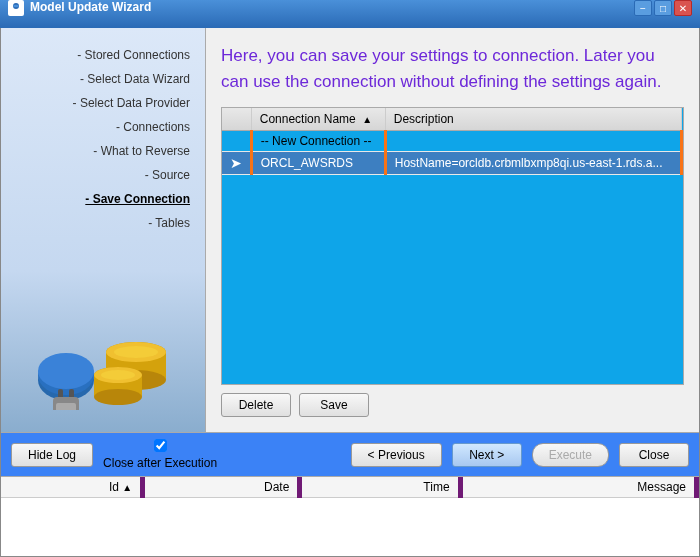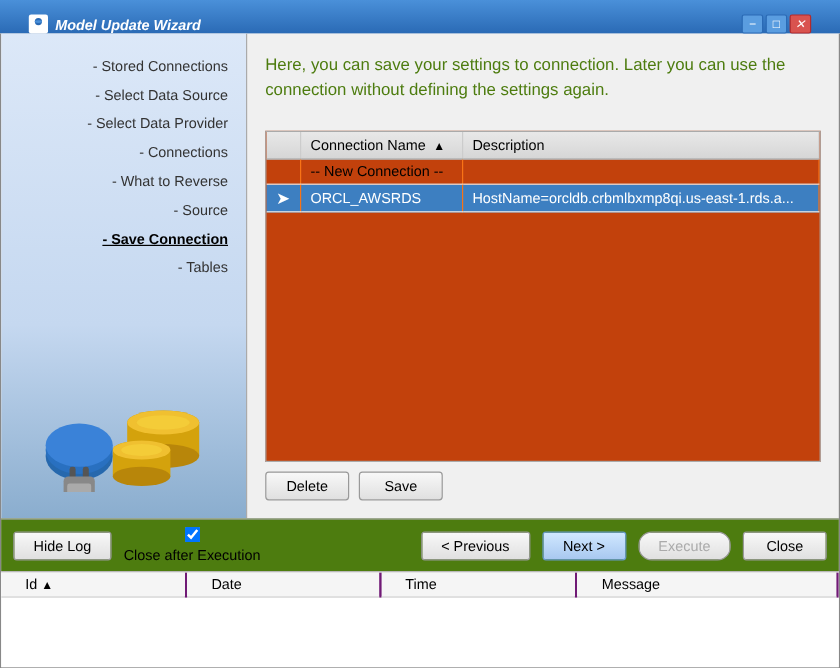--- a/index.html
+++ b/index.html
@@ -10,24 +10,23 @@
       font-size: 12px;
       background: #f0f0f0;
       overflow: hidden;
     }
 
     
     .title-bar {
       background: linear-gradient(to bottom, #4a90d9, #2a6ab5);
       height: 28px;
       display: flex;
-      align-items: flex-end;
-      padding: 0 24px;
+      align-items: flex-start;
+      padding: 0 8px;
       user-select: none;
-      font-style: italic;
     }
     .title-bar-icon {
       width: 16px;
       height: 16px;
       margin-right: 6px;
       background: #fff;
       border-radius: 2px;
       display: flex;
       align-items: center;
       justify-content: center;
@@ -117,32 +116,32 @@
 
     
     .right-panel {
       flex: 1;
       padding: 15px;
       display: flex;
       flex-direction: column;
     }
 
     .description-text {
-      font-size: 14px;
-      color: #4d7c0f;
+      font-size: 17px;
+      color: #6d28d9;
       line-height: 1.5;
-      margin-bottom: 24px;
+      margin-bottom: 13px;
     }
 
     
     .connection-table-wrapper {
       border: 1px solid #aaa;
       flex: 1;
       overflow: auto;
-      background: #c2410c;
+      background: #0ea5e9;
     }
     .connection-table {
       width: 100%;
       border-collapse: collapse;
       font-size: 12px;
     }
     .connection-table thead tr {
       background: linear-gradient(to bottom, #e8e8e8, #d5d5d5);
     }
     .connection-table th {
@@ -153,21 +152,21 @@
       font-weight: normal;
       white-space: nowrap;
     }
     .connection-table th .sort-arrow {
       font-size: 10px;
       margin-left: 3px;
     }
     .connection-table td {
       padding: 3px 8px;
       border-bottom: 1px solid #e8e8e8;
-      border-right: 1px solid #f97316;
+      border-right: 3px solid #f97316;
       white-space: nowrap;
     }
     .connection-table tbody tr.selected {
       background: #3d7fc1;
       color: white;
     }
     .row-arrow {
       width: 20px;
       color: #333;
       font-size: 14px;
@@ -182,43 +181,43 @@
       display: flex;
       gap: 8px;
       margin-top: 8px;
       justify-content: flex-start;
     }
 
     
     .bottom-bar {
       border-top: 1px solid #aaa;
       padding: 6px 10px;
-      background: #4d7c0f;
+      background: #3b82f6;
       display: flex;
       align-items: center;
       gap: 10px;
     }
 
     
     .log-area {
       border-top: 1px solid #aaa;
       background: white;
       height: 80px;
       overflow: auto;
     }
     .log-table {
       width: 100%;
       border-collapse: collapse;
       font-size: 12px;
     }
     .log-table th {
-      padding: 3px 20px;
-      text-align: left;
+      padding: 3px 8px;
+      text-align: right;
       border-bottom: 1px solid #ccc;
-      border-right: 2px solid #701a75;
+      border-right: 5px solid #701a75;
       background: #f5f5f5;
       font-weight: normal;
       position: sticky;
       top: 0;
     }
     .log-table th .sort-arrow {
       font-size: 10px;
     }
 
     
@@ -273,21 +272,21 @@
   </div>
 </div>
 
 <div class="main-container">
   <div class="content-area">
 
     <div class="sidebar">
       <div class="sidebar-nav">
 
       <div class="sidebar-item">- Stored Connections</div>
-          <div class="sidebar-item">- Select Data Source</div>
+          <div class="sidebar-item">- Select Data Wizard</div>
           <div class="sidebar-item">- Select Data Provider</div>
           <div class="sidebar-item">- Connections</div>
           <div class="sidebar-item">- What to Reverse</div>
           <div class="sidebar-item">- Source</div>
           <div class="sidebar-item active">- Save Connection</div>
           <div class="sidebar-item">- Tables</div>
         </div>
 
       <div class="sidebar-image">
         <svg width="150" height="95" viewBox="0 0 150 95">

